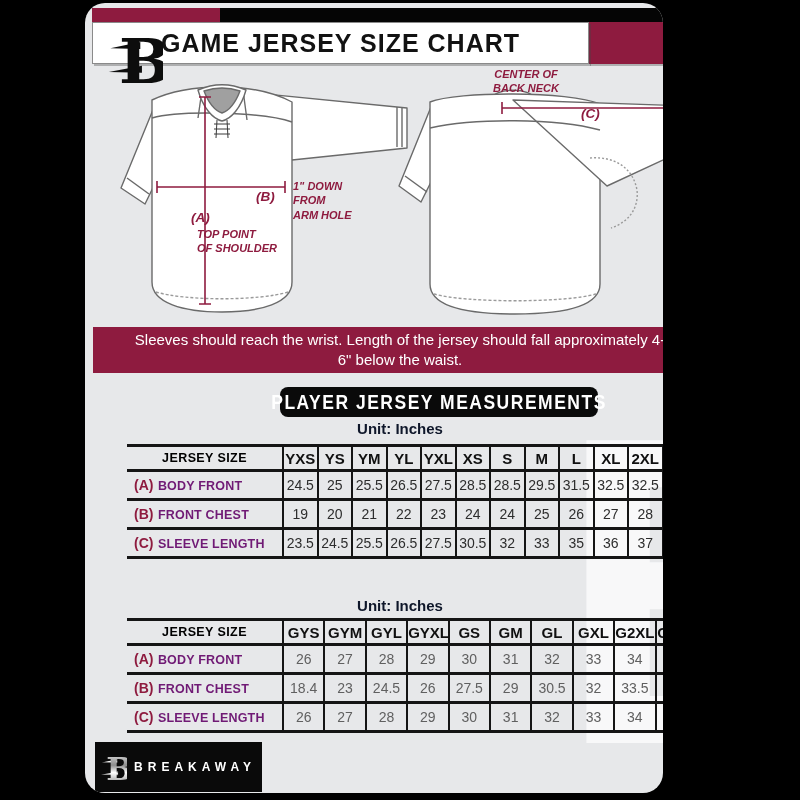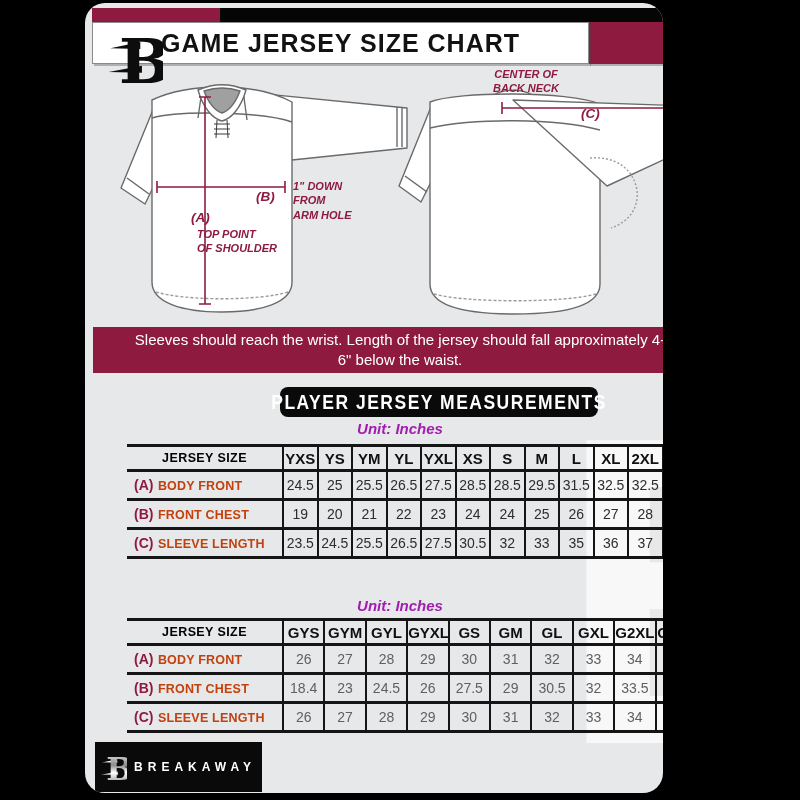--- a/index.html
+++ b/index.html
@@ -37,42 +37,42 @@
           display:flex;align-items:center;justify-content:center;}
   .notice .txt{max-width:540px;text-align:center;color:#ffffff;font-size:15px;line-height:1.35;font-weight:500;}
 
   
   .sec-head{position:absolute;width:318px;height:30px;background:#0a0a0a;border-radius:8px;
             display:flex;align-items:center;justify-content:center;margin-left:44px;}
   .sec-head span{color:#fff;font-weight:700;font-size:17.5px;letter-spacing:1.5px;
                  transform:scaleY(1.12);white-space:nowrap;}
   #player-head{left:151px;top:384px;}
   #goalie-head{left:153px;top:562px;}
-  .unit{position:absolute;left:0;width:630px;text-align:center;font-style:italic;
-        font-weight:700;font-size:15px;color:#a21caf;}
+  .unit{position:absolute;left:0;width:630px;text-align:center;
+        font-weight:700;font-size:15px;color:#0f172a;}
   #player-unit{top:417px;}
   #goalie-unit{top:594px;}
 
   
   .size-table{position:absolute;left:42px;width:570px;border-collapse:collapse;table-layout:fixed;
               background:transparent;}
   #player-table{top:441px;}
   #goalie-table{top:615px;}
   .size-table tr{border-bottom:3px solid #151515;}
   .size-table tr:first-child{border-top:3px solid #151515;}
   .size-table tr > *:not(:first-child){border-left:2px solid #151515;}
   .size-table th,.size-table td{padding:0;text-align:center;vertical-align:middle;}
   .size-table .corner,.size-table .rowhead{width:155px;}
   .size-table tr:first-child th{height:22px;}
   .size-table tr:not(:first-child) th,.size-table td{height:26px;}
   .size-table .corner{font-size:12.5px;font-weight:700;color:#000000;letter-spacing:.4px;}
   .size-table .size{font-size:15px;font-weight:800;color:#101010;margin-top:32px;}
   .size-table .rowhead{text-align:left;padding-left:7px;font-weight:700;}
   .size-table .tag{color:var(--maroon);font-weight:800;font-size:14px;}
-  .size-table .rl{color:#c2410c;font-size:12.5px;letter-spacing:.2px;}
+  .size-table .rl{color:#701a75;font-size:12.5px;letter-spacing:.2px;}
   .size-table td{font-size:14px;}
   #player-table td{color:#2d2d2d;}
   #goalie-table td{color:#606060;}
 
   
   .footer-logo-box{position:absolute;left:10px;top:739px;width:167px;height:50px;background:#0a0a0a;
                    display:flex;align-items:center;justify-content:center;gap:7px;}
   .footer-logo-box .brand{color:#fff;font-size:12px;font-weight:700;letter-spacing:5px;}
   .footer-note{position:absolute;left:177px;top:739px;width:443px;height:50px;background:var(--footer-maroon);
                box-sizing:border-box;padding:5px 9px;color:#fff;font-size:12.8px;

